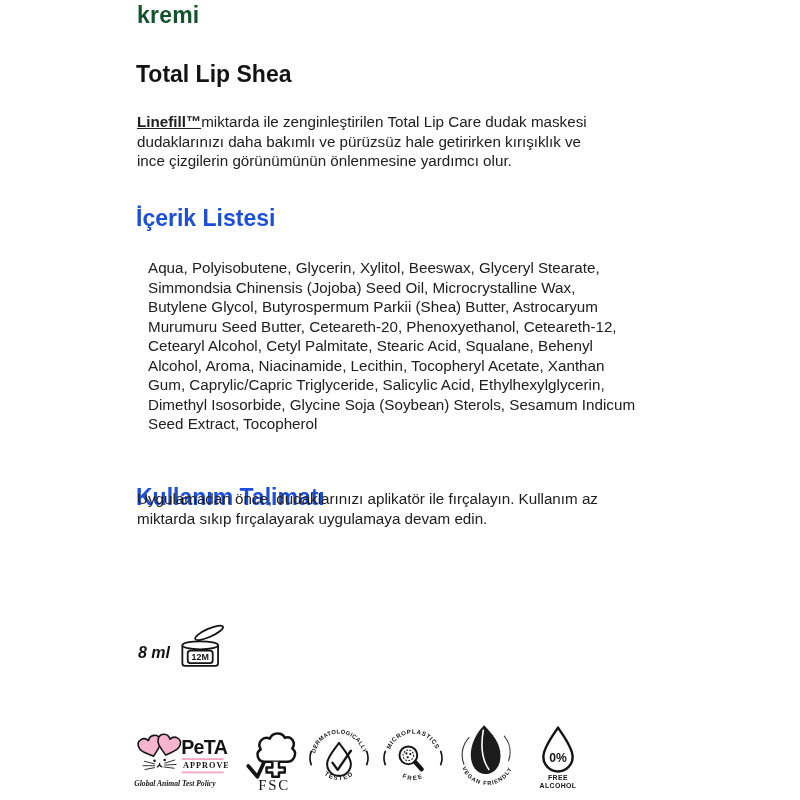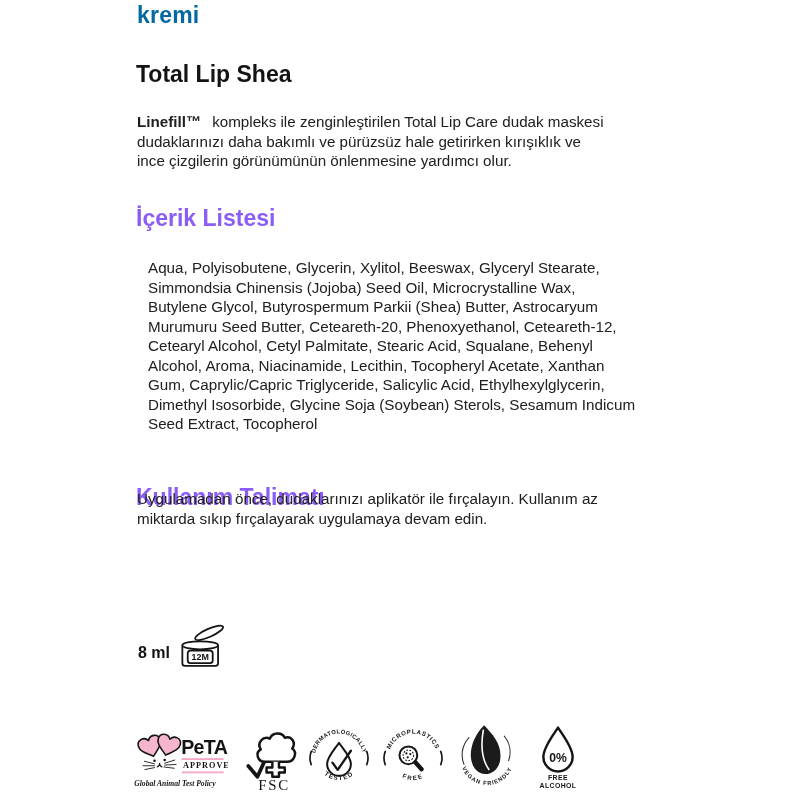--- a/index.html
+++ b/index.html
@@ -1,42 +1,42 @@
 <!DOCTYPE html>
 <html><head>
 <meta charset="utf-8">
 <style>
   html,body{margin:0;padding:0;}
   body{
     width:800px;height:800px;background:#ffffff;position:relative;
     font-family:"Liberation Sans",sans-serif;color:#191919;overflow:hidden;
   }
   .abs{position:absolute;}
-  .brand{left:137px;top:2px;font-size:23px;font-weight:800;letter-spacing:.2px;color:#0369a1;}
+  .brand{left:137px;top:2px;font-size:23px;font-weight:800;letter-spacing:.2px;color:#14532d;}
   .h1{left:136px;top:61px;font-size:23px;font-weight:700;color:#131313;}
-  .h2{font-size:23px;font-weight:700;color:#8b5cf6;}
+  .h2{font-size:23px;font-weight:700;color:#1d4ed8;}
   .h2a{left:136px;top:205px;}
   .h2b{left:136px;top:437px;margin-top:47px;}
   .body-text{font-size:15.2px;line-height:19.5px;color:#202020;}
   .intro-body{left:137px;top:97px;width:472px;}
-  .intro-body b{margin-right:11px;}
+  .intro-body b{margin-right:0;text-decoration:underline;}
   .ing-body{left:148px;top:243px;width:489px;}
   .usage-body{left:137px;top:474px;width:462px;}
-  .volume{left:138px;top:644px;font-size:16px;font-weight:700;color:#131313;}
+  .volume{left:138px;top:644px;font-size:16px;font-weight:700;color:#131313;font-style:italic;}
   svg text{fill:#141414;}
   .badge-row svg{display:block;}
 </style>
 </head>
 <body>
 
 <div class="abs brand">kremi</div>
 
 <div class="abs h1">Total Lip Shea</div>
 
-<p class="abs body-text intro-body"><b>Linefill™</b><span>kompleks ile zenginleştirilen Total Lip Care dudak maskesi dudaklarınızı daha bakımlı ve pürüzsüz hale getirirken kırışıklık ve ince çizgilerin görünümünün önlenmesine yardımcı olur.</span></p>
+<p class="abs body-text intro-body"><b>Linefill™</b><span>miktarda ile zenginleştirilen Total Lip Care dudak maskesi dudaklarınızı daha bakımlı ve pürüzsüz hale getirirken kırışıklık ve ince çizgilerin görünümünün önlenmesine yardımcı olur.</span></p>
 
 <div class="abs h2 h2a">İçerik Listesi</div>
 
 <p class="abs body-text ing-body">Aqua, Polyisobutene, Glycerin, Xylitol, Beeswax, Glyceryl Stearate, Simmondsia Chinensis (Jojoba) Seed Oil, Microcrystalline Wax, Butylene Glycol, Butyrospermum Parkii (Shea) Butter, Astrocaryum Murumuru Seed Butter, Ceteareth-20, Phenoxyethanol, Ceteareth-12, Cetearyl Alcohol, Cetyl Palmitate, Stearic Acid, Squalane, Behenyl Alcohol, Aroma, Niacinamide, Lecithin, Tocopheryl Acetate, Xanthan Gum, Caprylic/Capric Triglyceride, Salicylic Acid, Ethylhexylglycerin, Dimethyl Isosorbide, Glycine Soja (Soybean) Sterols, Sesamum Indicum Seed Extract, Tocopherol</p>
 
 <div class="abs h2 h2b">Kullanım Talimatı</div>
 
 <p class="abs body-text usage-body">Uygulamadan önce, dudaklarınızı aplikatör ile fırçalayın. Kullanım az miktarda sıkıp fırçalayarak uygulamaya devam edin.</p>
 
 <div class="abs volume">8 ml</div>

